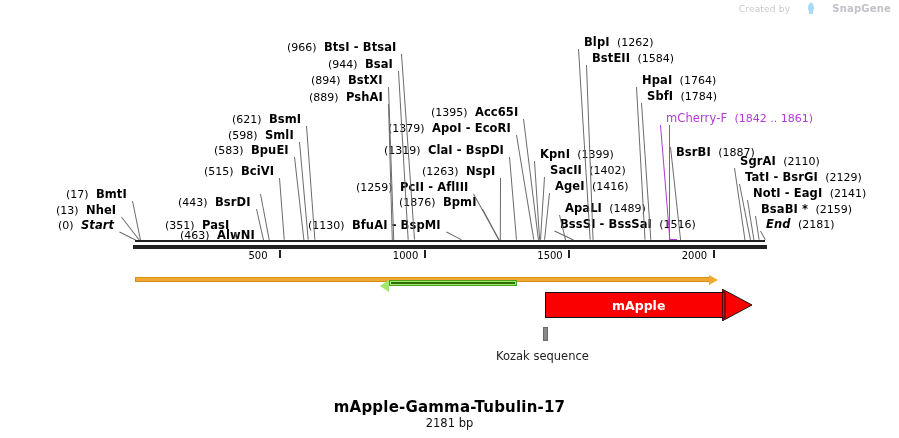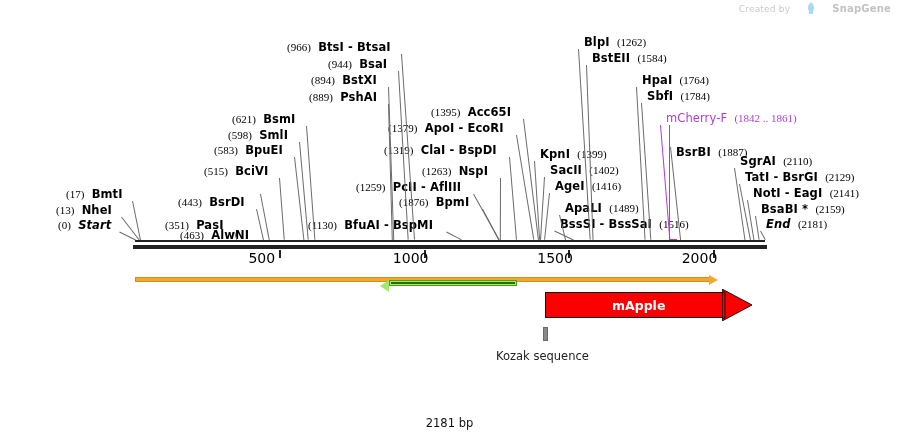--- a/index.html
+++ b/index.html
@@ -18,37 +18,37 @@
     font-family:"DejaVu Sans","Liberation Sans",sans-serif;
   }
   .watermark .wm-brand{color:#c2c2c8;font-weight:600;font-size:10px;}
   .wm-leaf{width:8px;height:12px;}
 
   
   .lab{
     position:absolute;white-space:nowrap;
     font-size:11.5px;line-height:12px;color:#000;
   }
-  .lab .pos{font-weight:400;color:#000;font-size:11px;font-family:Liberation Serif, serif;}
+  .lab .pos{font-weight:400;color:#000;font-size:11px;}
   .lab .enz{font-weight:bold;font-size:11.5px;letter-spacing:.1px;}
   .lab.italic .enz{font-style:italic;}
   .lab.purple,.lab.purple .pos,.lab.purple .enz{color:#b23ad6;font-weight:400;}
   .lab.purple .enz{font-weight:400;font-size:11.5px;}
 
   
   .lead{position:absolute;background:#6b6b6b;width:1px;transform-origin:top center;}
   .lead.purple{background:#b23ad6;}
 
   
   .backbone{position:absolute;background:#222;}
   .bb-top{height:2px;}
   .bb-bot{height:4px;}
   .tick{position:absolute;background:#222;width:2px;height:8px;}
   .ticklabel{
-    position:absolute;font-size:14px;color:#000;
+    position:absolute;font-size:10px;color:#000;
     font-family:"DejaVu Sans","Liberation Sans",sans-serif;
   }
 
   
   .arrow-orange{position:absolute;height:5px;background:#f0a830;border:1px solid #d48f16;box-sizing:border-box;}
   .arrow-orange-head{position:absolute;width:0;height:0;
      border-top:5px solid transparent;border-bottom:5px solid transparent;border-left:9px solid #f0a830;}
   .arrow-green-body{position:absolute;height:6px;background:#9ee86a;border:1px solid #49a016;box-sizing:border-box;}
   .arrow-green-core{position:absolute;height:2px;background:#2f6b0d;}
   .arrow-green-head{position:absolute;width:0;height:0;
@@ -191,15 +191,16 @@
 
   <div class="arrow-red" style="left:545px;top:292px;width:180px;height:26px;"></div>
   <svg style="position:absolute;left:722px;top:289px;width:32px;height:32px;">
     <polygon points="0,0 30,16 0,32 0,3 3,3 3,29 0,29" fill="#fb0000" stroke="#111" stroke-width="1"></polygon>
   </svg>
   <div class="arrow-red-label" style="left:612px;top:298px;">mApple</div>
 
   <div class="kozak-mark" style="left:543px;top:327px;width:5px;height:14px;"></div>
   <div class="kozak-text" style="left:496px;top:349px;">Kozak sequence</div>
 
+  <div class="plasmid-name" style="top:398px;">mApple-Gamma-Tubulin-17</div>
   <div class="plasmid-size" style="top:416px;">2181 bp</div>
 
 </div>
 
 </body></html>

